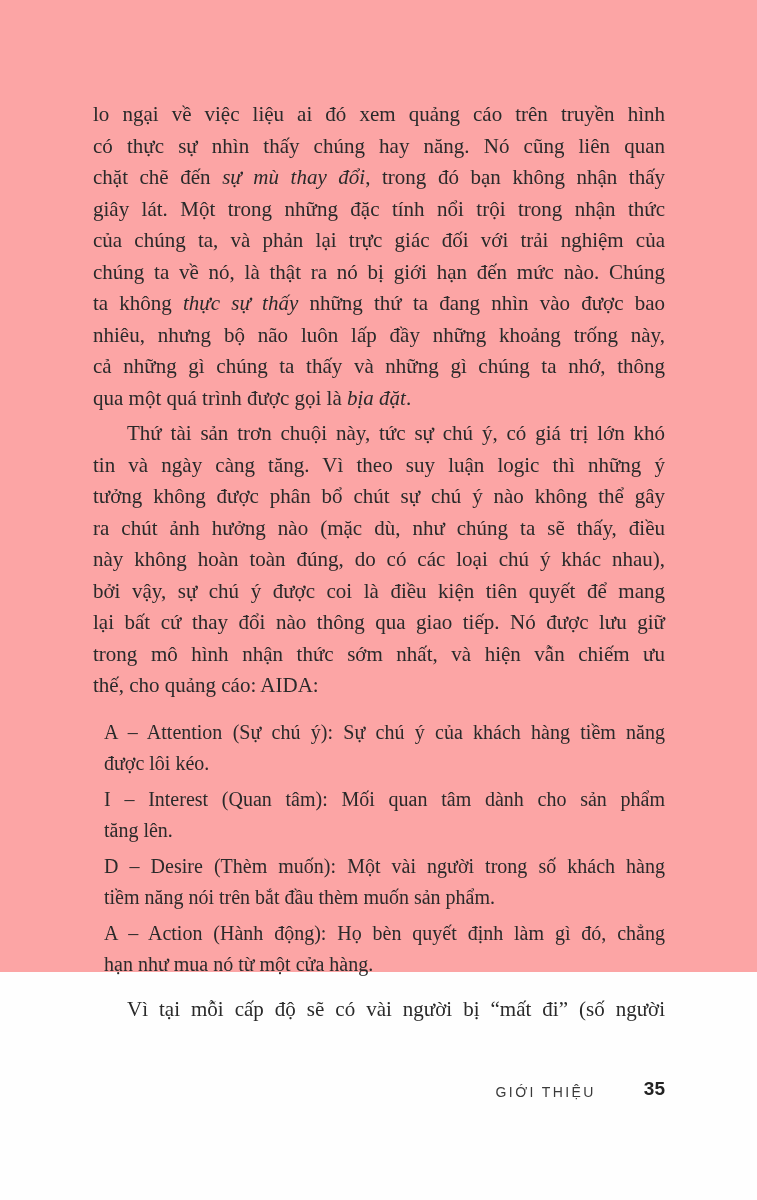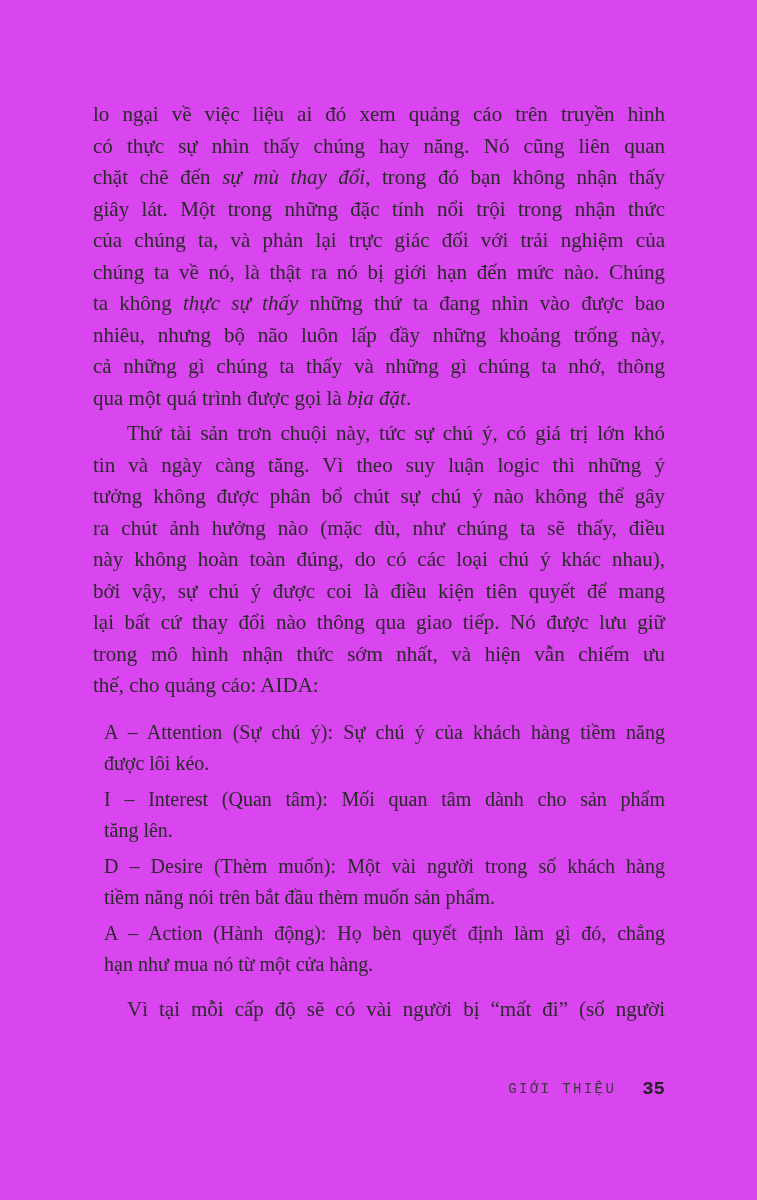--- a/index.html
+++ b/index.html
@@ -8,22 +8,22 @@
   }
   body {
     width: 757px;
     height: 1200px;
     background: #fefefe;
     overflow: hidden;
   }
   .page {
     position: relative;
     width: 757px;
-    height: 1200px;
-    background: #d946ef;
+    height: 972px;
+    background: #fca5a5;
     font-family: "Liberation Serif", "DejaVu Serif", serif;
     color: #2a2a2a;
   }
   .text-column {
     position: absolute;
     left: 93px;
     top: 99px;
     width: 572px;
   }
   .para {
@@ -56,23 +56,23 @@
     margin-bottom: 5px;
   }
   .aida-item:last-child {
     margin-bottom: 0;
   }
   .footer {
     position: absolute;
     top: 1078px;
     right: 92px;
     display: flex;
-    align-items: center;
-    gap: 26px;
-    font-family: Liberation Mono, monospace;
+    align-items: flex-end;
+    gap: 48px;
+    font-family: Liberation Sans, sans-serif;
   }
   .footer-label {
     font-size: 14px;
     letter-spacing: 2.4px;
     color: #3a3a3a;
   }
   .footer-page {
     font-size: 19px;
     font-weight: bold;
     color: #222222;

